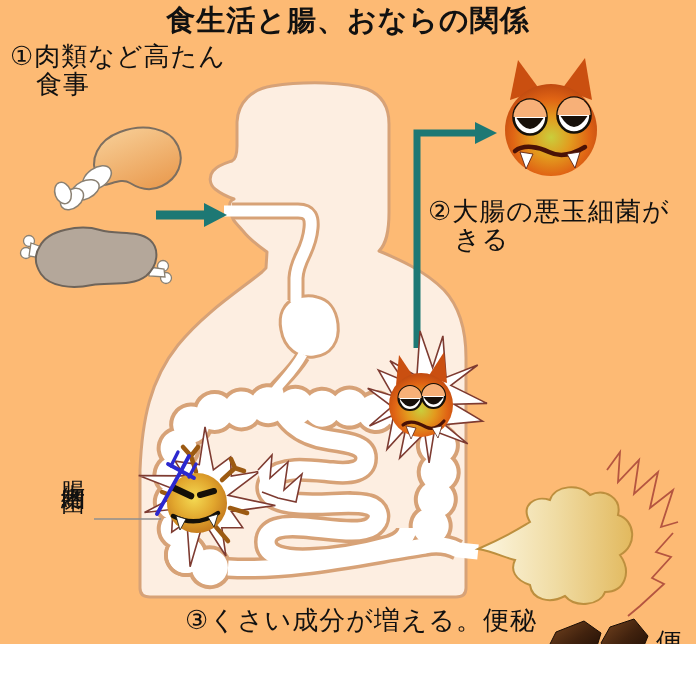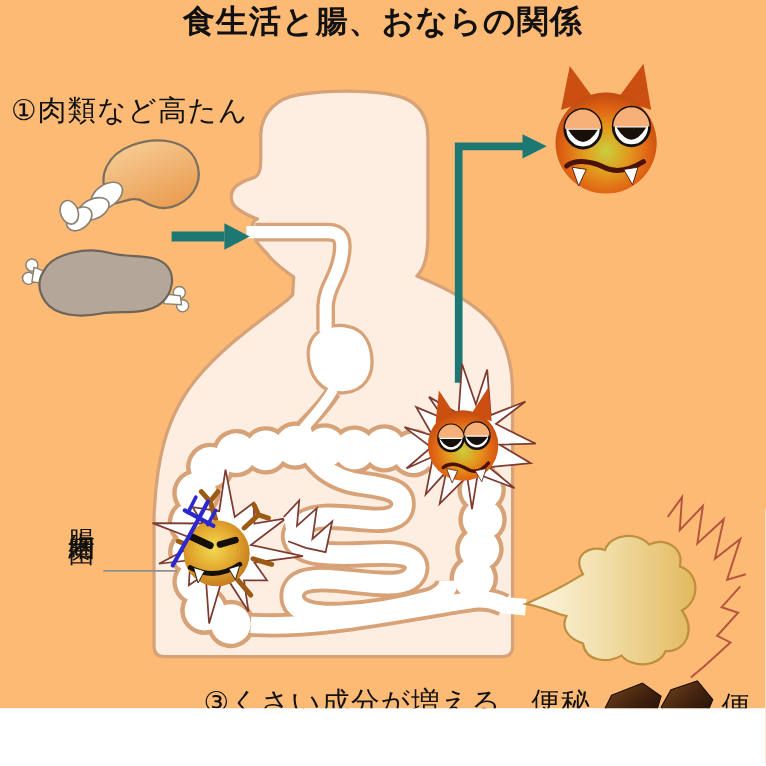--- a/index.html
+++ b/index.html
@@ -199,28 +199,31 @@
 
   <g fill="url(#stoolG)" stroke="#1a0d05" stroke-width="1">
     <polygon points="556,632 584,621 601,633 595,653 566,659 550,644"></polygon>
     <polygon points="610,627 634,619 648,636 639,658 614,661 601,643"></polygon>
     <polygon points="577,663 604,654 620,669 611,690 583,693 568,678"></polygon>
   </g>
 </svg>
 
 <div class="txt title">食生活と腸、おならの関係</div>
 
-<div class="txt" style="left:10px;top:42px;margin-top:44px;">
+<div class="txt" style="left:10px;top:42px;">
   <div>①肉類など高たん</div>
+  <div class="indent">食事</div>
 </div>
 
 <div class="txt" style="left:428px;top:197px;">
-</div>
-
-<div class="txt" style="left:185px;top:624px;">
+  <div>②大腸の悪玉細菌が</div>
+  <div class="indent">きる</div>
+</div>
+
+<div class="txt" style="left:185px;top:606px;">
   <div>③くさい成分が増える。便秘</div>
 </div>
 
 <div class="txt vlabel" style="left:60px;top:462px;">腸内細菌</div>
 
 
 <div class="txt" style="left:656px;top:628px;">便</div>
 
 </div>
 

